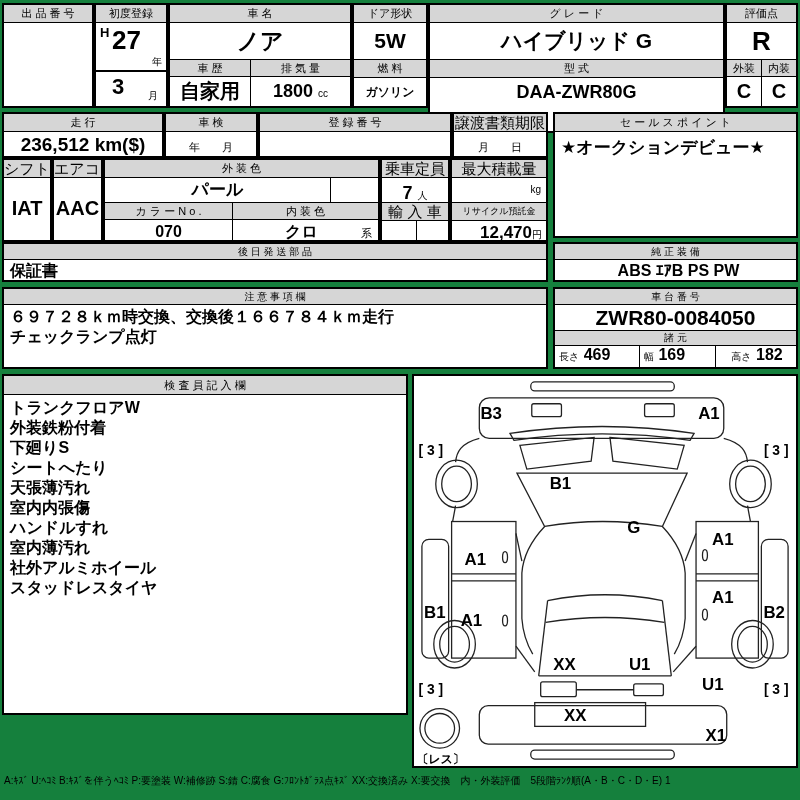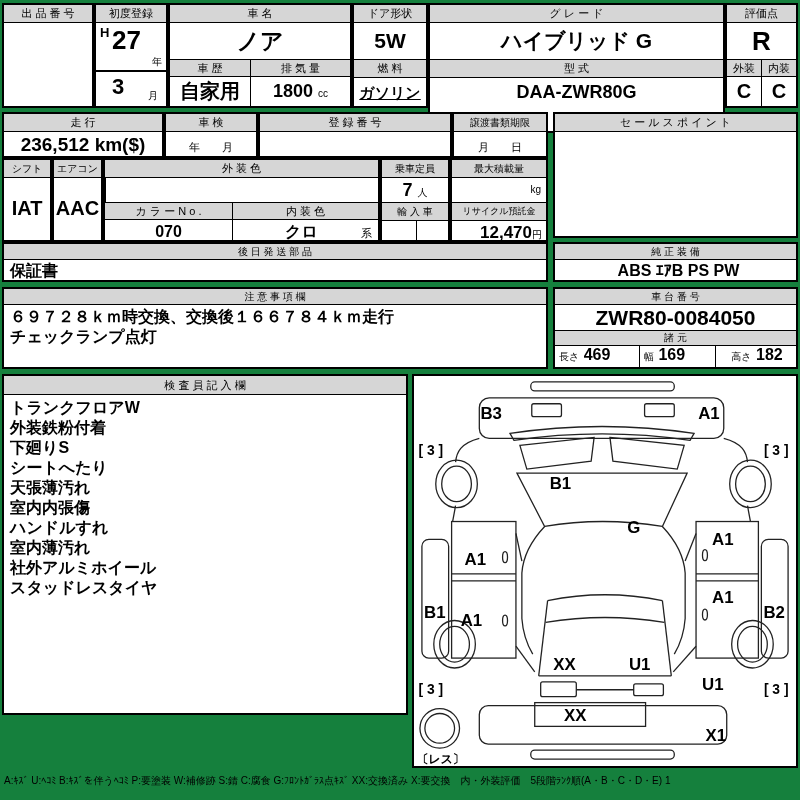--- a/index.html
+++ b/index.html
@@ -1,21 +1,21 @@
 <!DOCTYPE html>
 <html><head>
 <meta charset="utf-8">
 <style>
   html,body{margin:0;padding:0;background:#fff;}
   .sheet{position:relative;width:800px;height:800px;background:#15803d;
          font-family:"Liberation Sans","DejaVu Sans",sans-serif;color:#000;}
   .box{position:absolute;border:2px solid #000;background:#fff;box-sizing:border-box;}
   .hd{background:#d6d6d6;border-bottom:1px solid #000;font-size:11px;text-align:center;
       line-height:17px;height:17px;overflow:hidden;white-space:nowrap;}
-  .hd.sm{font-size:10px;}
+  .hd.sm{font-size:15px;}
   .val{font-weight:bold;text-align:center;overflow:hidden;white-space:nowrap;}
   .row{display:flex;}
   .cell{box-sizing:border-box;overflow:hidden;}
   .bl{border-left:1px solid #000;}
   .bb{border-bottom:1px solid #000;}
   .bt{border-top:2px solid #000;}
   .left{text-align:left;padding-left:6px;}
   .unit{font-size:10px;font-weight:normal;}
   .ln{font-weight:bold;font-size:16px;line-height:20px;white-space:nowrap;}
   .legend{position:absolute;left:4px;top:774px;width:794px;font-size:10px;white-space:nowrap;}
@@ -56,21 +56,21 @@
     <div class="row" style="height:29px;">
       <div class="cell val" style="width:80px;font-size:20px;line-height:29px;">自家用</div>
       <div class="cell val bl" style="width:100px;font-size:18px;line-height:29px;"><span>1800</span> <span class="unit">cc</span></div>
     </div>
   </div>
 
   <div class="box" style="left:352px;top:3px;width:76px;height:105px;">
     <div class="hd">ドア形状</div>
     <div class="val bb" style="font-size:21px;line-height:36px;height:36px;">5W</div>
     <div class="hd">燃 料</div>
-    <div class="val" style="font-size:15px;line-height:29px;height:29px;text-decoration:underline;">ガソリン</div>
+    <div class="val" style="font-size:12px;line-height:29px;height:29px;">ガソリン</div>
   </div>
 
   <div class="box" style="left:428px;top:3px;width:297px;height:130px;">
     <div class="hd">グ レ ー ド</div>
     <div class="val bb" style="font-size:21px;line-height:36px;height:36px;">ハイブリッド G</div>
     <div class="hd">型 式</div>
     <div class="val" style="font-size:18px;line-height:29px;height:29px;">DAA-ZWR80G</div>
   </div>
 
   <div class="box" style="left:725px;top:3px;width:73px;height:105px;">
@@ -97,50 +97,52 @@
   <div class="box" style="left:258px;top:112px;width:194px;height:46px;">
     <div class="hd">登 録 番 号</div>
     <div style="font-size:11px;text-align:center;padding-top:8px;"></div>
   </div>
   <div class="box" style="left:452px;top:112px;width:96px;height:46px;">
     <div class="hd sm">譲渡書類期限</div>
     <div style="font-size:11px;text-align:center;padding-top:8px;">月　　日</div>
   </div>
   <div class="box" style="left:553px;top:112px;width:245px;height:126px;">
     <div class="hd">セ ー ル ス ポ イ ン ト</div>
+    <div class="left" style="font-size:17px;font-weight:bold;padding-top:4px;">★オークションデビュー★</div>
   </div>
 
   <div class="box" style="left:2px;top:158px;width:50px;height:84px;">
     <div class="hd sm">シフト</div>
     <div class="val" style="font-size:20px;line-height:60px;">IAT</div>
   </div>
   <div class="box" style="left:52px;top:158px;width:51px;height:84px;">
     <div class="hd sm">エアコン</div>
     <div class="val" style="font-size:20px;line-height:60px;">AAC</div>
   </div>
   <div class="box" style="left:103px;top:158px;width:277px;height:84px;">
     <div class="hd">外 装 色</div>
     <div class="row bb" style="height:24px;">
+      <div class="cell val" style="width:225px;font-size:17px;line-height:24px;">パール</div>
       <div class="cell bl" style="width:48px;"></div>
     </div>
     <div class="row">
       <div class="cell hd" style="width:127px;">カ ラ ー N o .</div>
       <div class="cell hd bl" style="width:146px;">内 装 色</div>
     </div>
     <div class="row" style="height:24px;">
       <div class="cell val" style="width:127px;font-size:16px;line-height:24px;">070</div>
       <div class="cell bl" style="width:146px;position:relative;">
         <span style="position:absolute;left:52px;top:2px;font-size:16px;font-weight:bold;">クロ</span>
         <span style="position:absolute;right:6px;bottom:3px;font-size:11px;">系</span>
       </div>
     </div>
   </div>
   <div class="box" style="left:380px;top:158px;width:70px;height:84px;">
     <div class="hd sm">乗車定員</div>
-    <div class="val bb" style="height:24px;line-height:24px;font-size:18px;"><span>7</span> <span class="unit">人</span></div>
+    <div class="val bb" style="height:24px;line-height:31px;font-size:18px;"><span>7</span> <span class="unit">人</span></div>
     <div class="hd sm">輸 入 車</div>
     <div class="row" style="height:24px;">
       <div class="cell" style="width:34px;"></div>
       <div class="cell bl" style="width:32px;"></div>
     </div>
   </div>
   <div class="box" style="left:450px;top:158px;width:98px;height:84px;">
     <div class="hd sm">最大積載量</div>
     <div class="bb" style="height:24px;text-align:right;padding-right:5px;"><span class="unit" style="line-height:24px;">kg</span></div>
     <div class="hd sm" style="font-size:9px;">リサイクル預託金</div>

